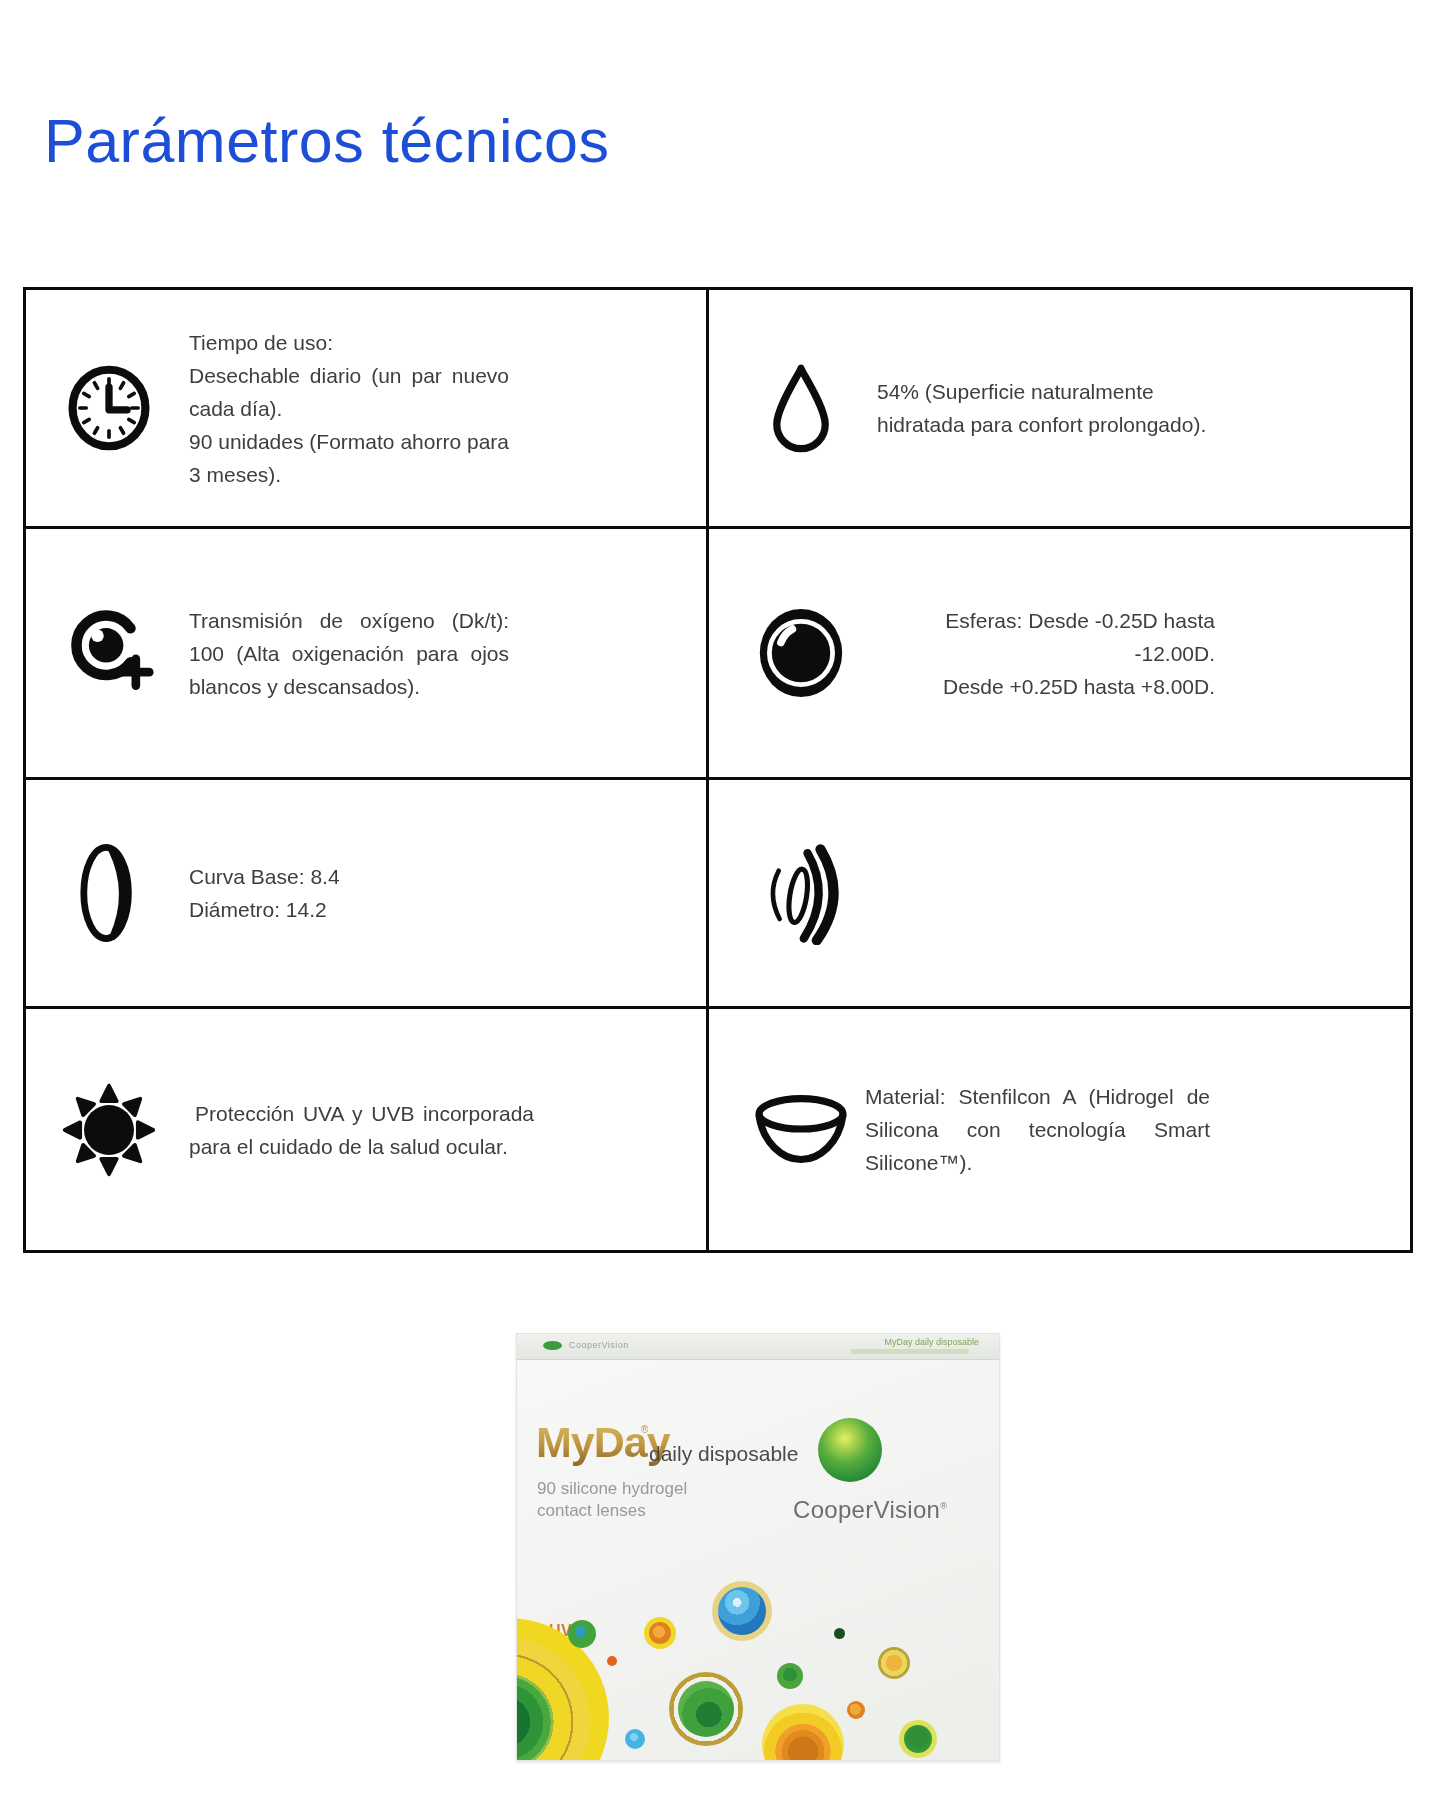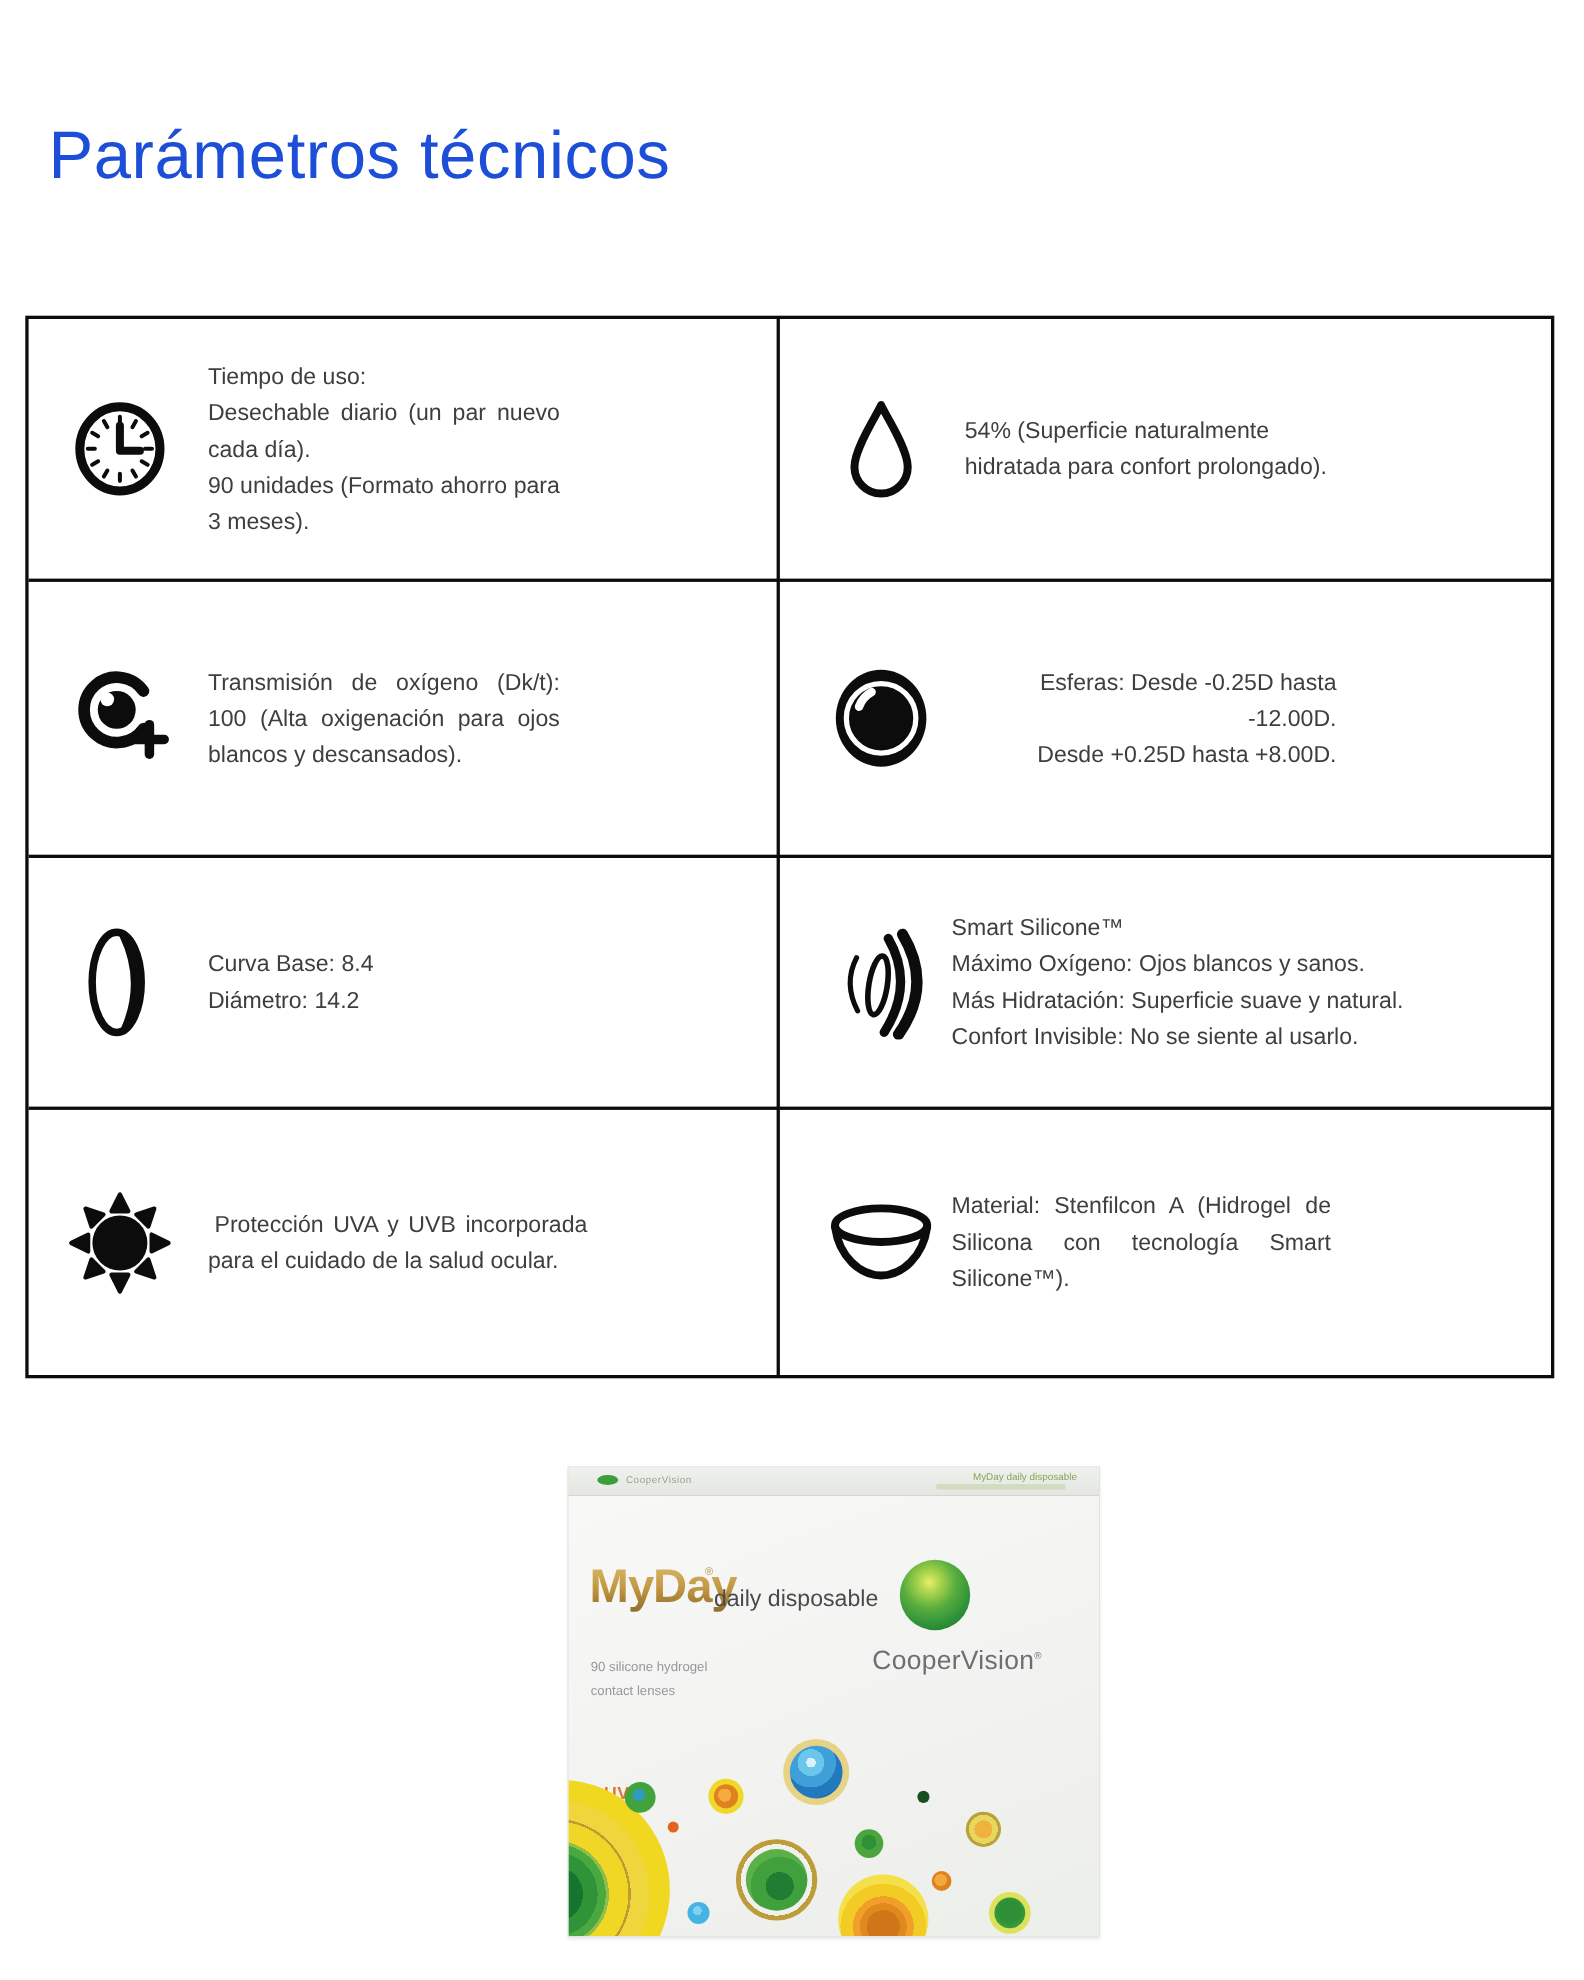--- a/index.html
+++ b/index.html
@@ -69,21 +69,21 @@
     background:linear-gradient(160deg, #f8f9f7 0%, #f2f3f0 55%, #ecEEEa 100%);
   }
   .myday {
     position:absolute; left:19px; top:58px;
     font-size:43px; font-weight:700; letter-spacing:-1px;
     background:linear-gradient(180deg, #ddbf70 0%, #c09540 55%, #8a692a 100%);
     -webkit-background-clip:text; background-clip:text; -webkit-text-fill-color:transparent;
   }
   .myday-reg { position:absolute; left:124px; top:64px; font-size:10px; color:#b59244; }
   .dd-label { position:absolute; left:132px; top:82px; font-size:21px; color:#4a4a4c; }
-  .pack-desc { position:absolute; left:20px; top:144px; font-size:12px; line-height:22px; color:#96989a; }
+  .pack-desc { position:absolute; left:20px; top:118px; font-size:17px; line-height:22px; color:#96989a; }
   .cv-brand { position:absolute; left:276px; top:136px; font-size:24px; color:#6d6e71; letter-spacing:0.3px; }
   .cv-reg { font-size:9px; vertical-align:super; }
   .sphere {
     position:absolute; left:301px; top:58px; width:64px; height:64px; border-radius:50%;
     background:radial-gradient(circle at 42% 32%, #e4ef6a 0%, #a8d34b 18%, #59ad3f 42%, #2f9238 68%, #1d7a30 88%, #14622a 100%);
     filter:blur(0.3px);
   }
   .uv-logo { position:absolute; left:16px; top:218px; color:#e0782a;margin-top:44px; }
   .uv-row { display:flex; align-items:flex-end; gap:2px; }
   .uv-main { font-size:16px; font-weight:700; letter-spacing:0.5px; }
@@ -185,26 +185,20 @@
 
     <div class="cell right-cell bb">
       <div class="icon-box">
         <svg width="80" height="104" viewBox="0 0 86 112">
           <path d="M19,32 Q6,57 20,84" fill="none" stroke="#0c0c0c" stroke-width="5" stroke-linecap="round"></path>
           <ellipse cx="40" cy="59" rx="9" ry="29" fill="none" stroke="#0c0c0c" stroke-width="5.5" transform="rotate(9 40 59)"></ellipse>
           <path d="M50,13 Q76,58 46,105" fill="none" stroke="#0c0c0c" stroke-width="9" stroke-linecap="round"></path>
           <path d="M64,9 Q94,59 60,107" fill="none" stroke="#0c0c0c" stroke-width="11" stroke-linecap="round"></path>
         </svg>
       </div>
-      <div class="txt nowrap">
-        <div>Smart Silicone™</div>
-        <div>Máximo Oxígeno: Ojos blancos y sanos.</div>
-        <div>Más Hidratación: Superficie suave y natural.</div>
-        <div>Confort Invisible: No se siente al usarlo.</div>
-      </div>
     </div>
 
     <div class="cell left-cell br">
       <div class="icon-box">
         <svg width="100" height="100" viewBox="0 0 104 104">
           <circle cx="52" cy="52" r="26" fill="#0c0c0c"></circle>
           <g fill="#0c0c0c" stroke="#0c0c0c" stroke-width="4" stroke-linejoin="round">
             <path d="M52,6 L44,22 L60,22 Z"></path>
             <path d="M52,6 L44,22 L60,22 Z" transform="rotate(45 52 52)"></path>
             <path d="M52,6 L44,22 L60,22 Z" transform="rotate(90 52 52)"></path>

